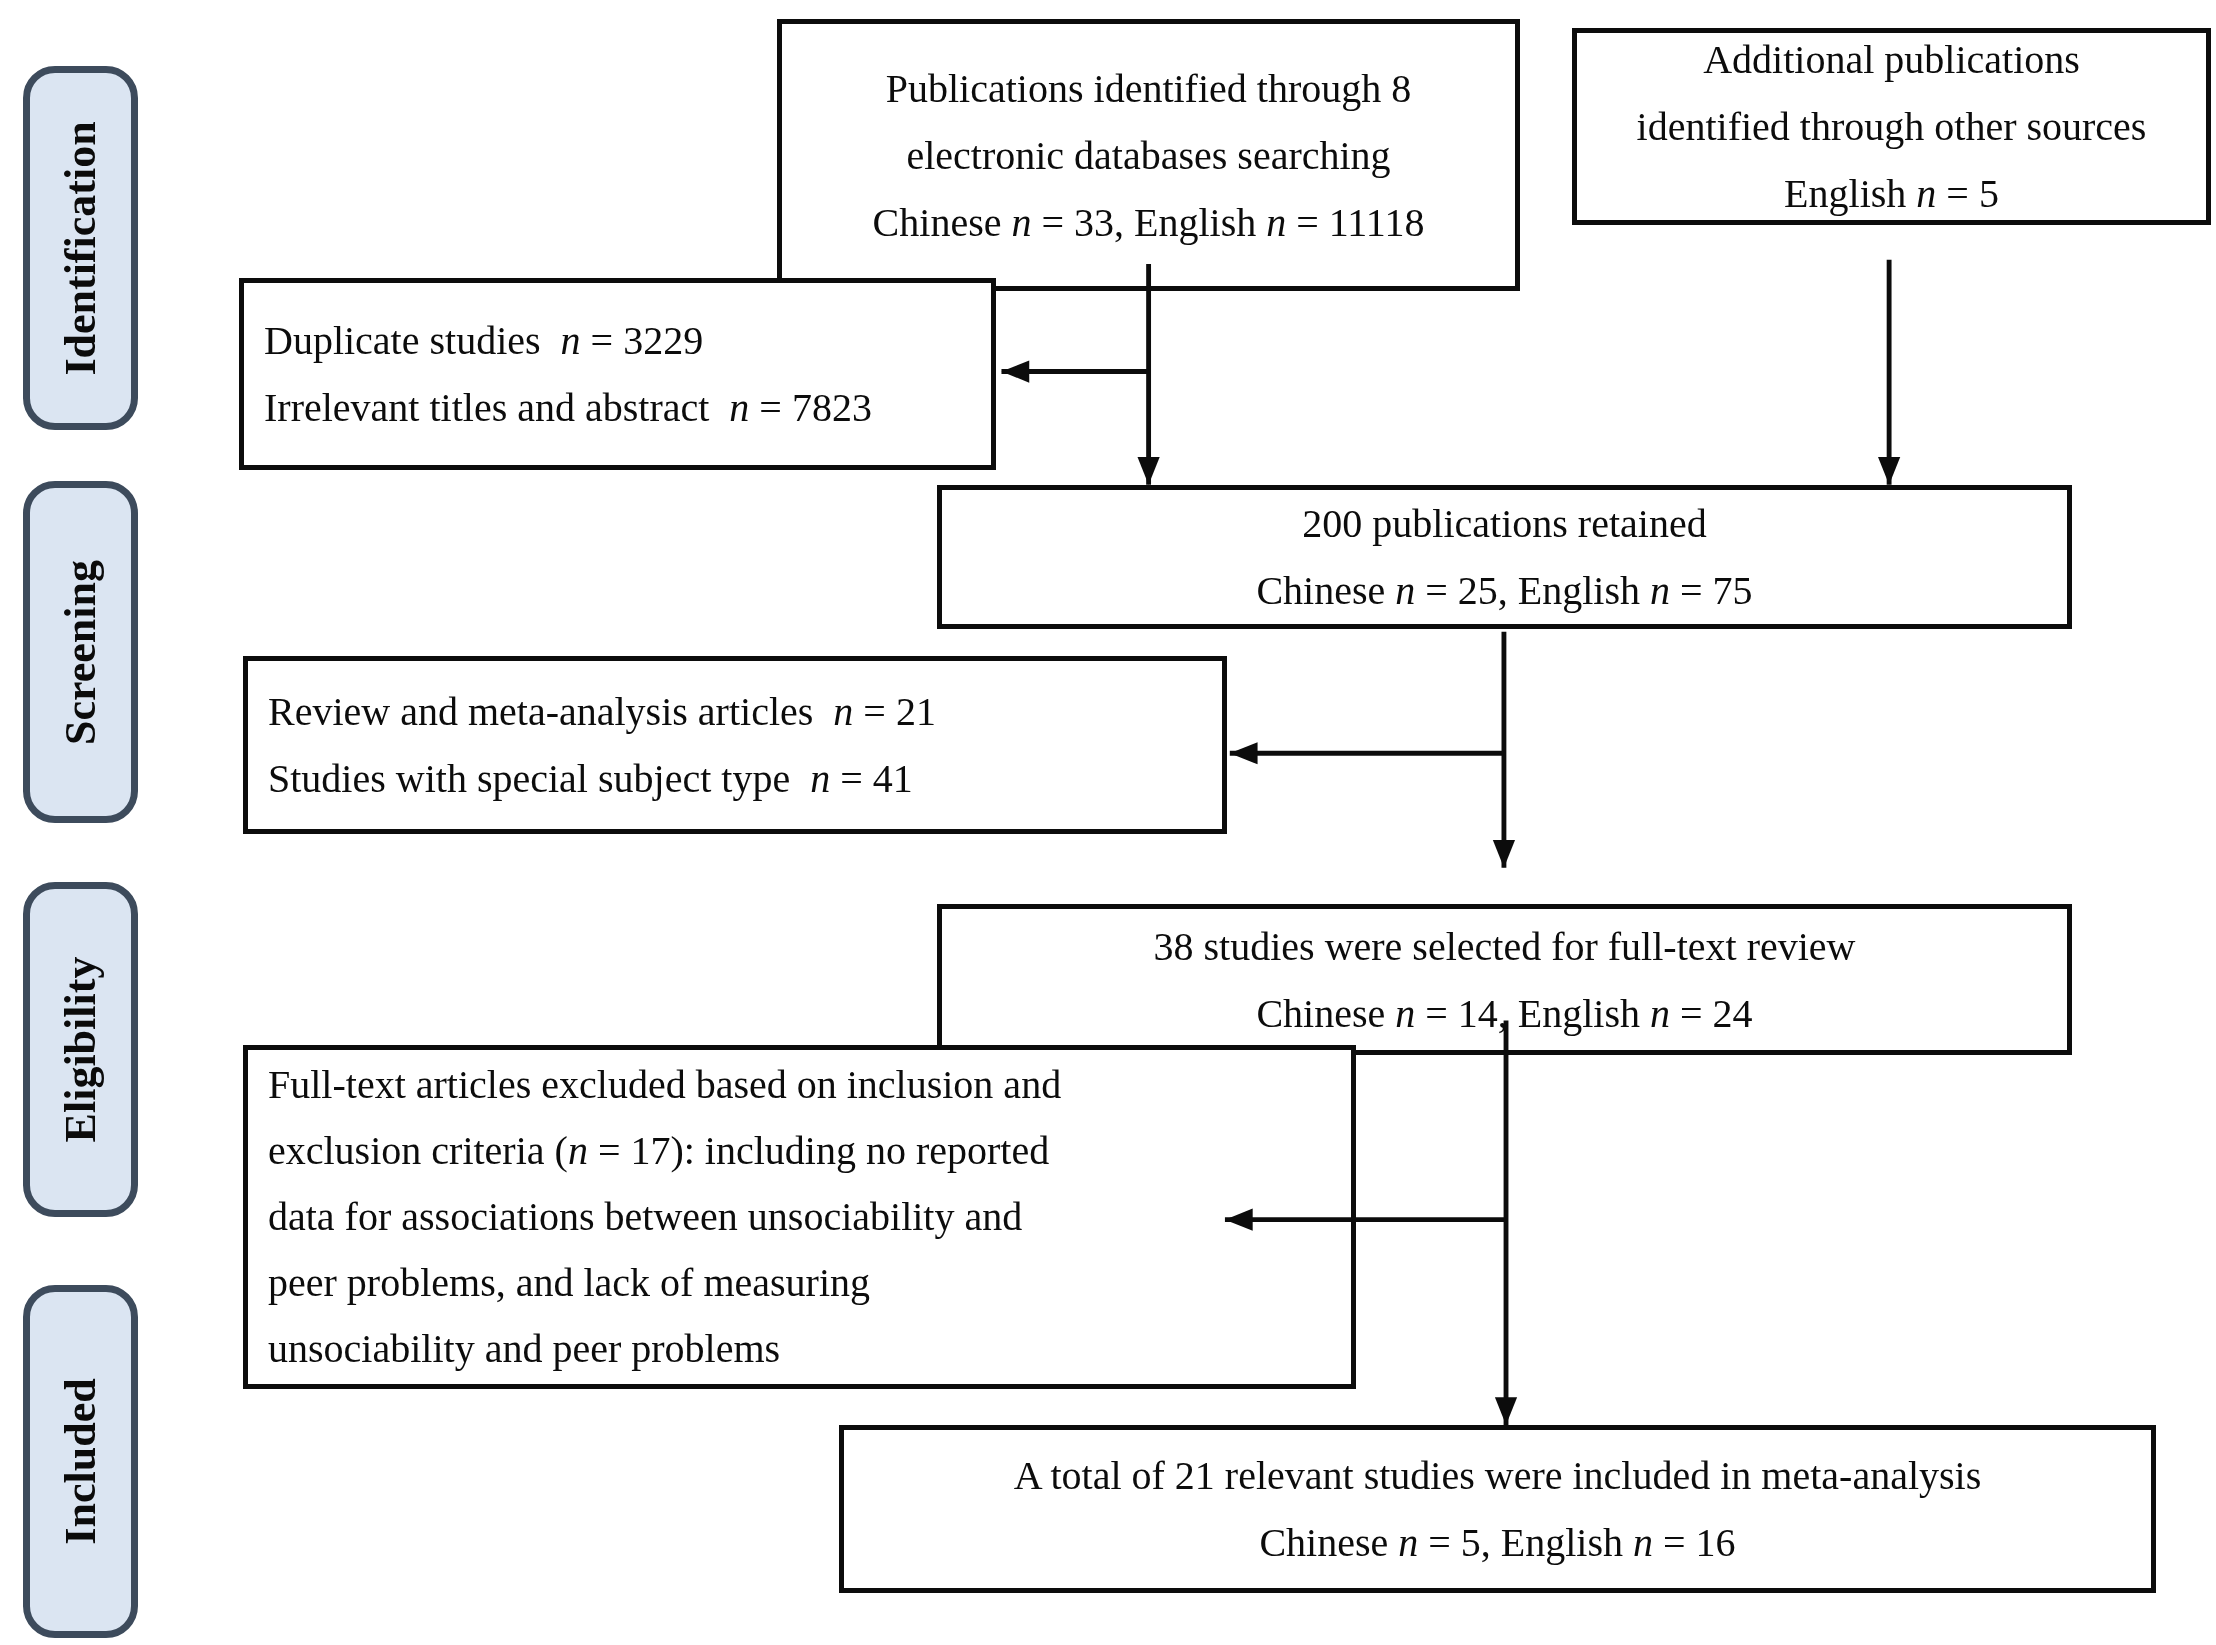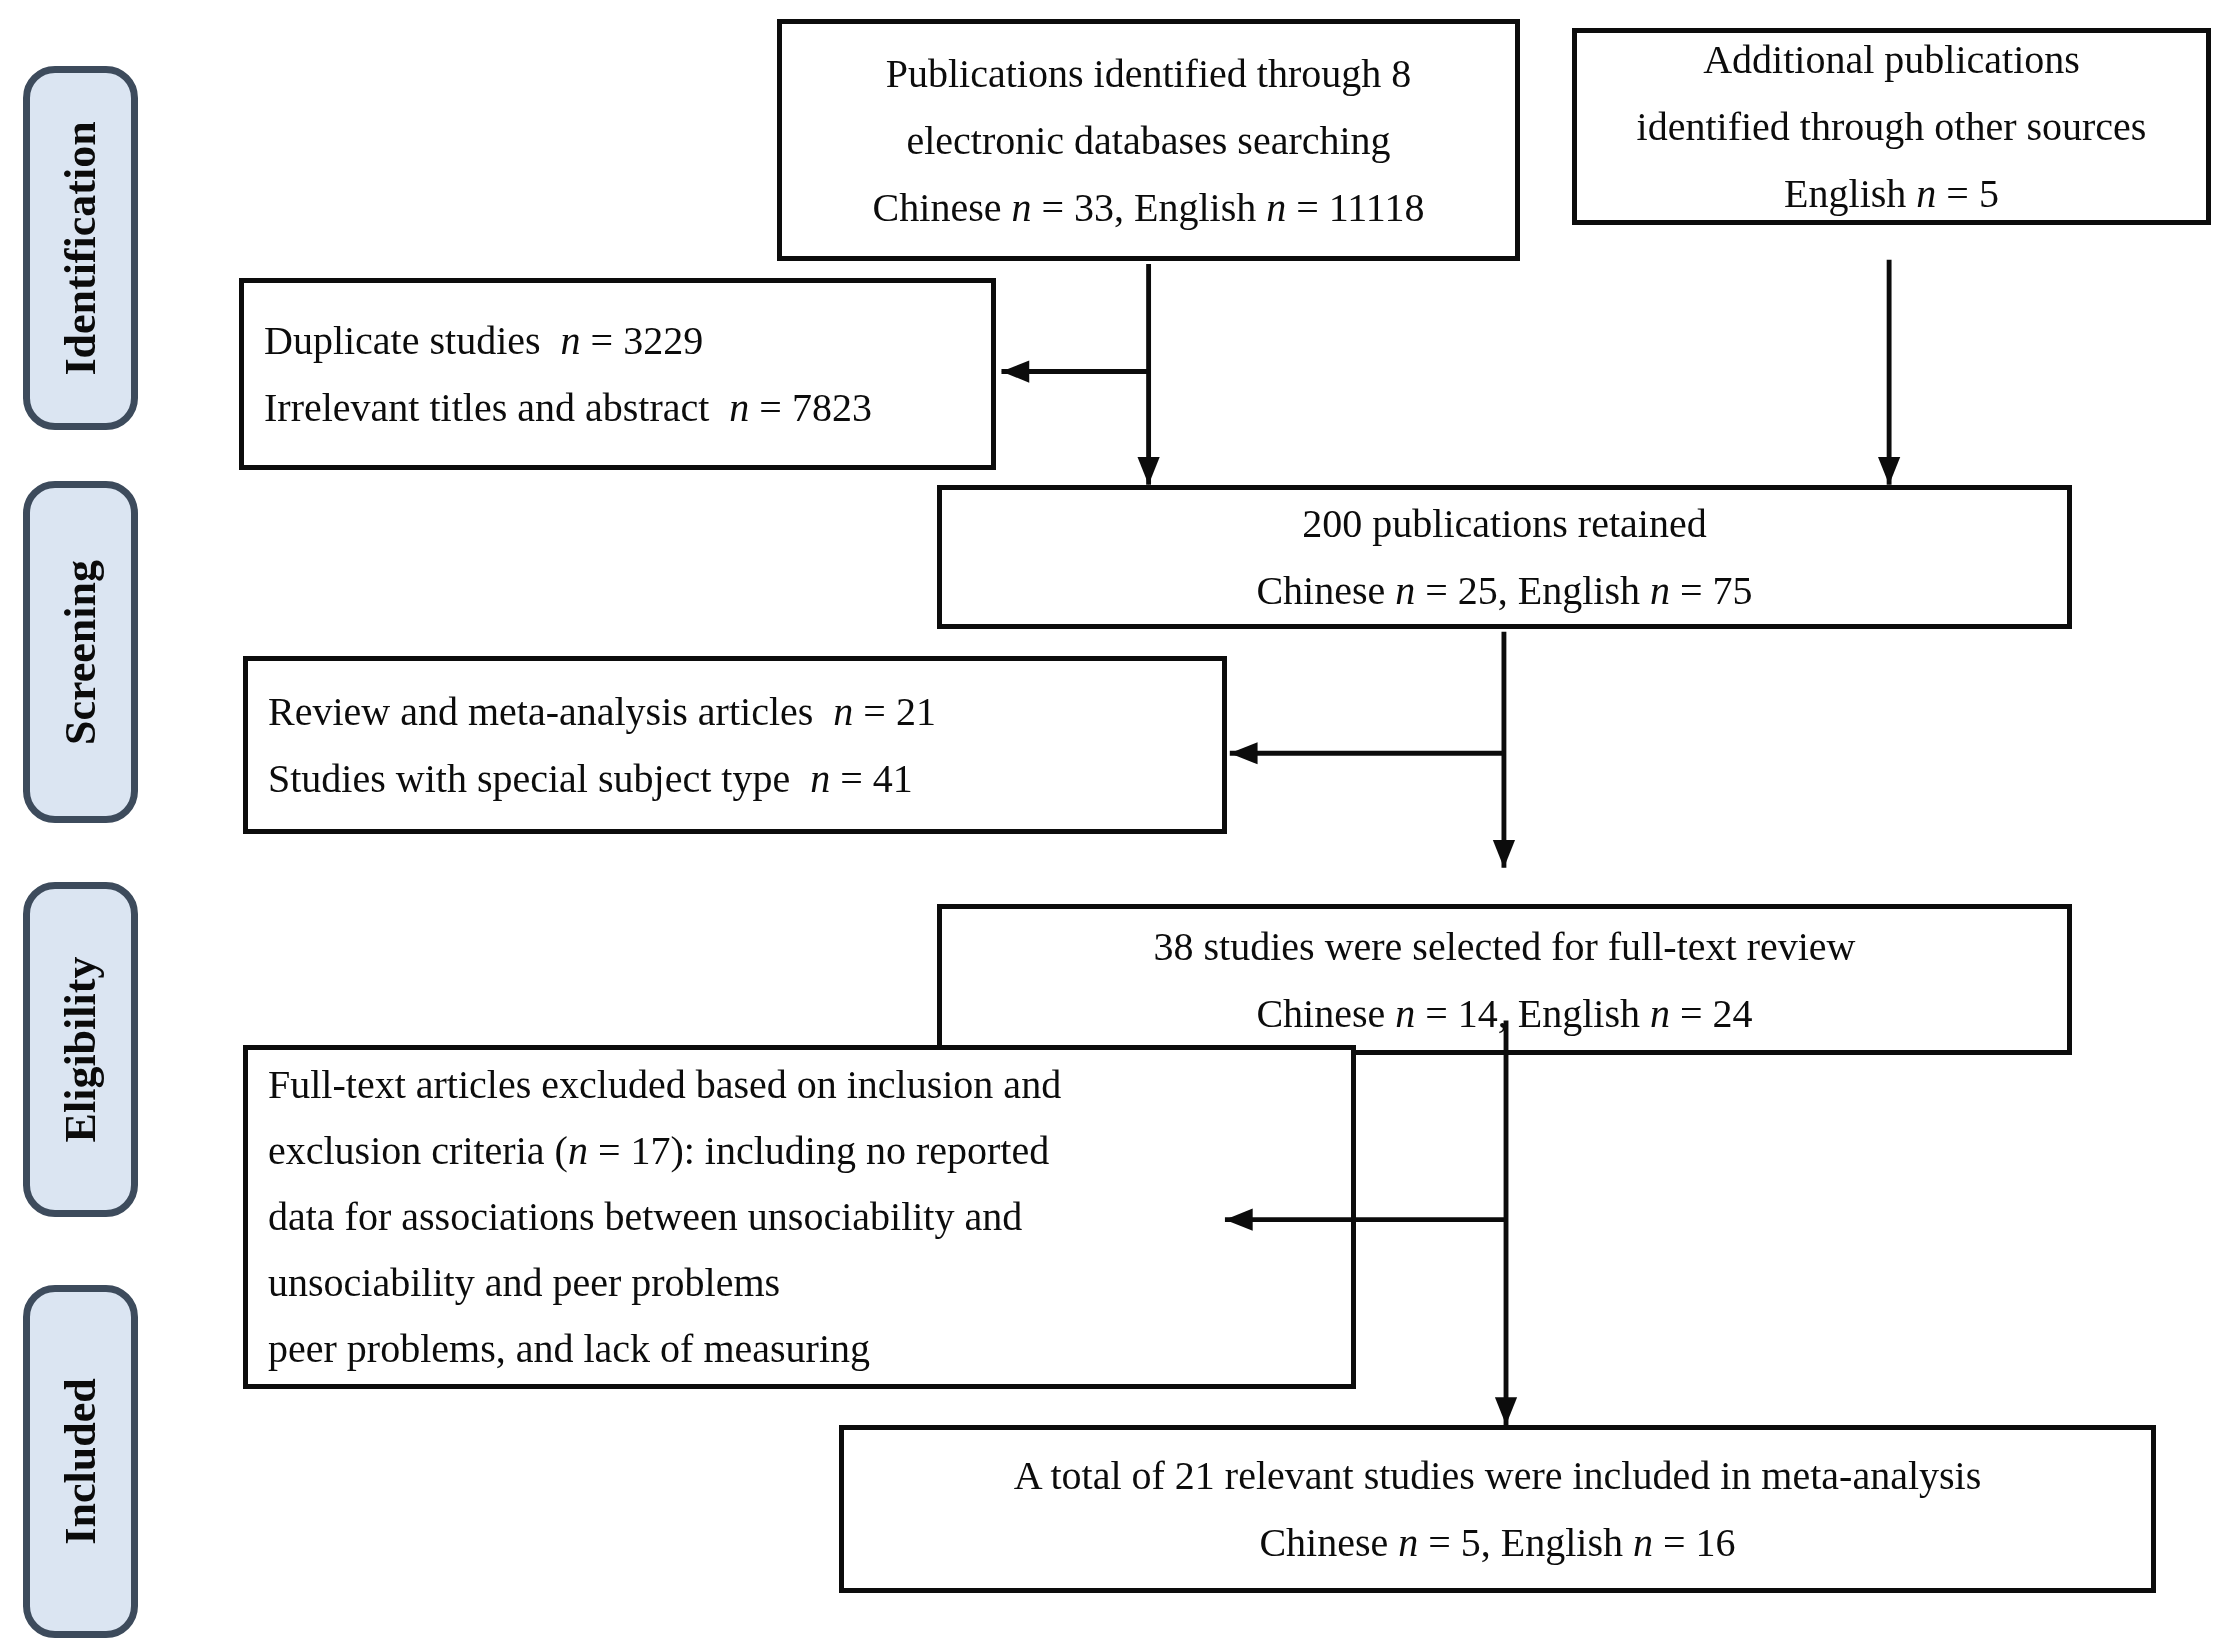--- a/index.html
+++ b/index.html
@@ -50,21 +50,21 @@
     box-sizing: border-box;
     display: flex;
     align-items: center;
     font-size: 40px;
     line-height: 67px;
   }
   .box .box-text { width: 100%; }
   .box .line { white-space: nowrap; }
   .box.center .box-text { text-align: center; }
   .box.left .box-text { text-align: left; padding-left: 20px; }
-  #box-identified        { left: 777px; top: 19.4px;   width: 743px; height: 242px; }
+  #box-identified        { left: 777px; top: 19.4px;   width: 743px; height: 272px; }
   #box-additional        { left: 1572px; top: 28px;   width: 639px;  height: 197px; }
   #box-duplicates        { left: 239px;  top: 278px;  width: 757px; height: 192px; }
   #box-retained          { left: 937px; top: 485px;  width: 1135px; height: 144px; }
   #box-screen-excluded   { left: 243px;  top: 656px;  width: 984px; height: 178px; }
   #box-fulltext-review   { left: 937px; top: 904px; width: 1135px; height: 151px; }
   #box-fulltext-excluded { left: 243px;  top: 1045px; width: 1113px; height: 344px; line-height: 66px; }
   #box-included-final    { left: 839px; top: 1425px; width: 1317px; height: 168px; }
 
   
   .arrows {
@@ -133,22 +133,22 @@
     <div class="box-text">
         <div class="line">38 studies were selected for full-text review</div>
         <div class="line">Chinese <i>n</i> = 14, English <i>n</i> = 24</div>
       </div>
   </div>
   <div class="box left" id="box-fulltext-excluded">
     <div class="box-text">
         <div class="line">Full-text articles excluded based on inclusion and</div>
         <div class="line">exclusion criteria (<i>n</i> = 17): including no reported</div>
         <div class="line">data for associations between unsociability and</div>
+        <div class="line">peer problems, and lack of measuring</div>
         <div class="line">unsociability and peer problems</div>
-        <div class="line">peer problems, and lack of measuring</div>
       </div>
   </div>
   <div class="box center" id="box-included-final">
     <div class="box-text">
         <div class="line">A total of 21 relevant studies were included in meta-analysis</div>
         <div class="line">Chinese <i>n</i> = 5, English <i>n</i> = 16</div>
       </div>
   </div>
 
   <svg class="arrows" xmlns="http://www.w3.org/2000/svg" viewBox="0 0 3193 2371" width="2216" height="1646">

